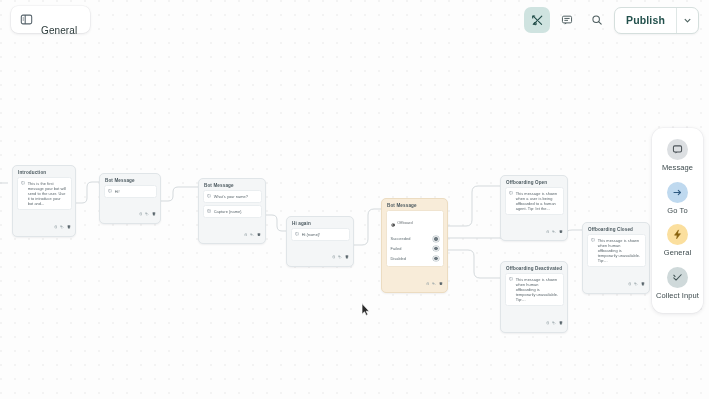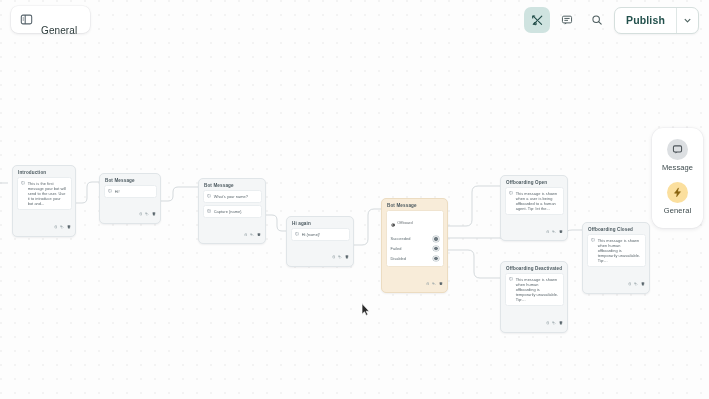--- a/index.html
+++ b/index.html
@@ -601,22 +601,40 @@
       <div class="dock-item">
         <div class="dock-circle" style="background: rgb(220, 223, 226); color: rgb(75, 83, 88);">
           <svg width="11" height="11" viewBox="0 0 20 20" fill="none" stroke="currentColor" stroke-width="1.9" stroke-linecap="round" stroke-linejoin="round">
             <rect x="2.6" y="3.4" width="14.8" height="11" rx="2.4"></rect>
             <path d="M6.4 14.4 L6.4 17.4 L9.8 14.4" fill="currentColor" stroke="none"></path>
           </svg>
         </div>
         <div class="dock-label">Message</div>
       </div>
       <div class="dock-item">
+        <div class="dock-circle" style="background: rgb(191, 217, 239); color: rgb(47, 90, 128);">
+          <svg width="11" height="11" viewBox="0 0 20 20" fill="none" stroke="currentColor" stroke-width="1.9" stroke-linecap="round" stroke-linejoin="round">
+            <path d="M3.6 10 L15.4 10"></path>
+            <path d="M11.4 6.2 L15.4 10 L11.4 13.8"></path>
+          </svg>
+        </div>
+        <div class="dock-label">Go To</div>
+      </div>
+      <div class="dock-item">
         <div class="dock-circle" style="background: rgb(251, 223, 158); color: rgb(138, 100, 16);">
           <svg width="11" height="11" viewBox="0 0 20 20" fill="none" stroke="currentColor" stroke-width="1.9" stroke-linecap="round" stroke-linejoin="round">
             <path d="M11.4 2.2 L4.6 11.2 L9.4 11.2 L8.4 17.8 L15.4 8.6 L10.6 8.6 Z" fill="currentColor" stroke="currentColor" stroke-width="1.1"></path>
           </svg>
         </div>
         <div class="dock-label">General</div>
       </div>
+      <div class="dock-item">
+        <div class="dock-circle" style="background: rgb(207, 217, 218); color: rgb(63, 81, 83);">
+          <svg width="11" height="11" viewBox="0 0 20 20" fill="none" stroke="currentColor" stroke-width="1.9" stroke-linecap="round" stroke-linejoin="round">
+            <path d="M3.2 10.6 L7.4 14.6 L16.6 5.0"></path>
+            <path d="M3.2 5.8 L5.6 8.2"></path>
+          </svg>
+        </div>
+        <div class="dock-label">Collect Input</div>
+      </div>
     </div>
 
 </div>
 
 </body></html>

